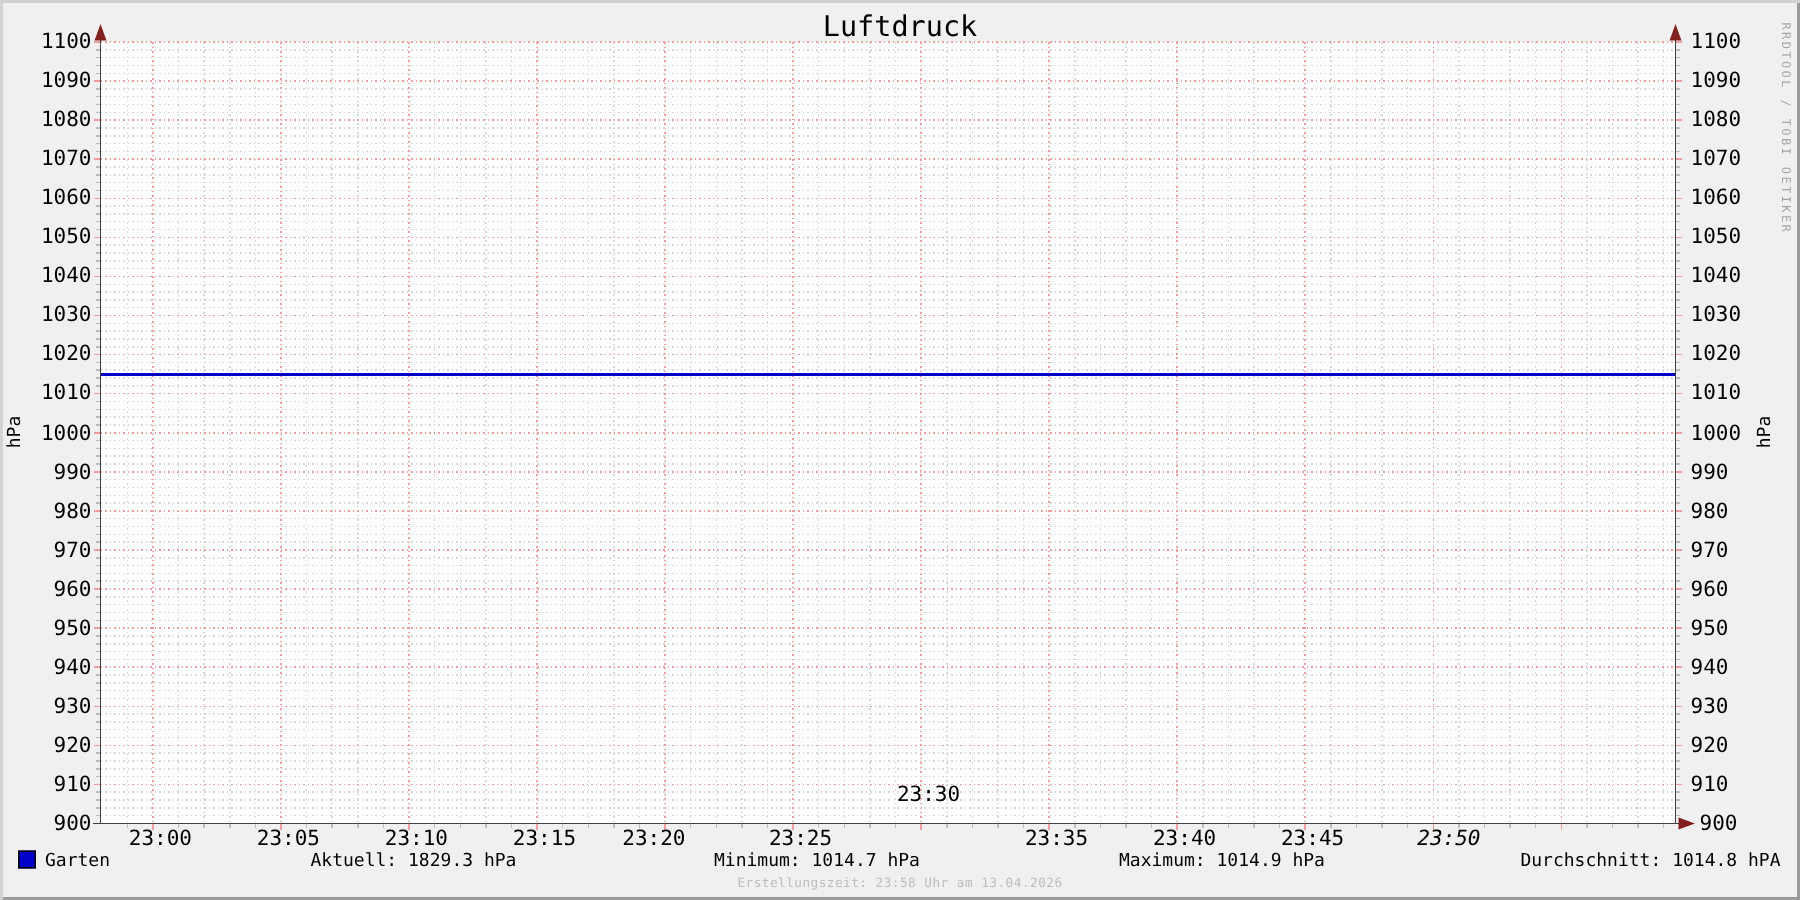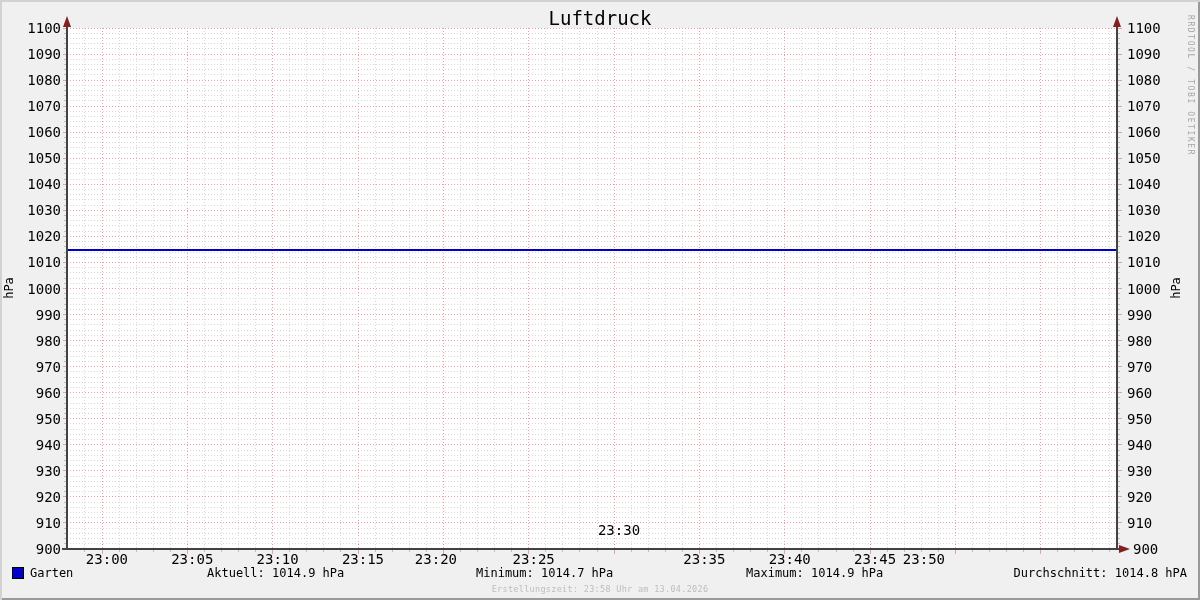--- a/index.html
+++ b/index.html
@@ -490,21 +490,21 @@
       <polygon points="1117,16 1113,27 1121,27" fill="#821f1f"></polygon>
       <polygon points="1130,549 1119,545 1119,553" fill="#821f1f"></polygon>
     </svg>
   <div class="title">Luftdruck</div>
   <div class="unit left">hPa</div>
   <div class="unit right">hPa</div>
   <div class="watermark">RRDTOOL / TOBI OETIKER</div>
   <div class="legend">
     <span class="swatch" style="background: rgb(0, 0, 200);"></span>
     <span class="lg-series">Garten</span>
-    <span class="lg-cur">Aktuell: 1014.9 hPa</span>
+    <span class="lg-cur">Aktuell: 1829.3 hPa</span>
     <span class="lg-min">Minimum: 1014.7 hPa</span>
     <span class="lg-max">Maximum: 1014.9 hPa</span>
     <span class="lg-avg">Durchschnitt: 1014.8 hPA</span>
   </div>
   <div class="footer">Erstellungszeit: 23:58 Uhr am 13.04.2026</div>
 <div class="tick yl" style="top: 543px;">900</div>
     <div class="tick yr" style="top: 543px; left: 1133px;">900</div>
     <div class="tick yl" style="top: 516.95px;">910</div>
     <div class="tick yr" style="top: 516.95px; left: 1127px;">910</div>
     <div class="tick yl" style="top: 490.9px;">920</div>
@@ -548,15 +548,15 @@
     <div class="tick xt" style="left: 76px; top: 553px;">23:00</div>
     <div class="tick xt" style="left: 161.35px; top: 553px;">23:05</div>
     <div class="tick xt" style="left: 246.7px; top: 553px;">23:10</div>
     <div class="tick xt" style="left: 332.05px; top: 553px;">23:15</div>
     <div class="tick xt" style="left: 405px; top: 553px;">23:20</div>
     <div class="tick xt" style="left: 502.75px; top: 553px;">23:25</div>
     <div class="tick xt" style="left: 588.1px; top: 524px;">23:30</div>
     <div class="tick xt" style="left: 673.45px; top: 553px;">23:35</div>
     <div class="tick xt" style="left: 758.8px; top: 553px;">23:40</div>
     <div class="tick xt" style="left: 844.15px; top: 553px;">23:45</div>
-    <div class="tick xt" style="left: 893px; top: 553px;">23:50</div>
+    <div class="tick xt" style="left: 935px; top: 553px; font-style: italic;">23:50</div>
     <div class="tick xt" style="left: 1033px; top: 553px; margin-top: 48px;">23:55</div>
   </div>
 
 </body></html>

